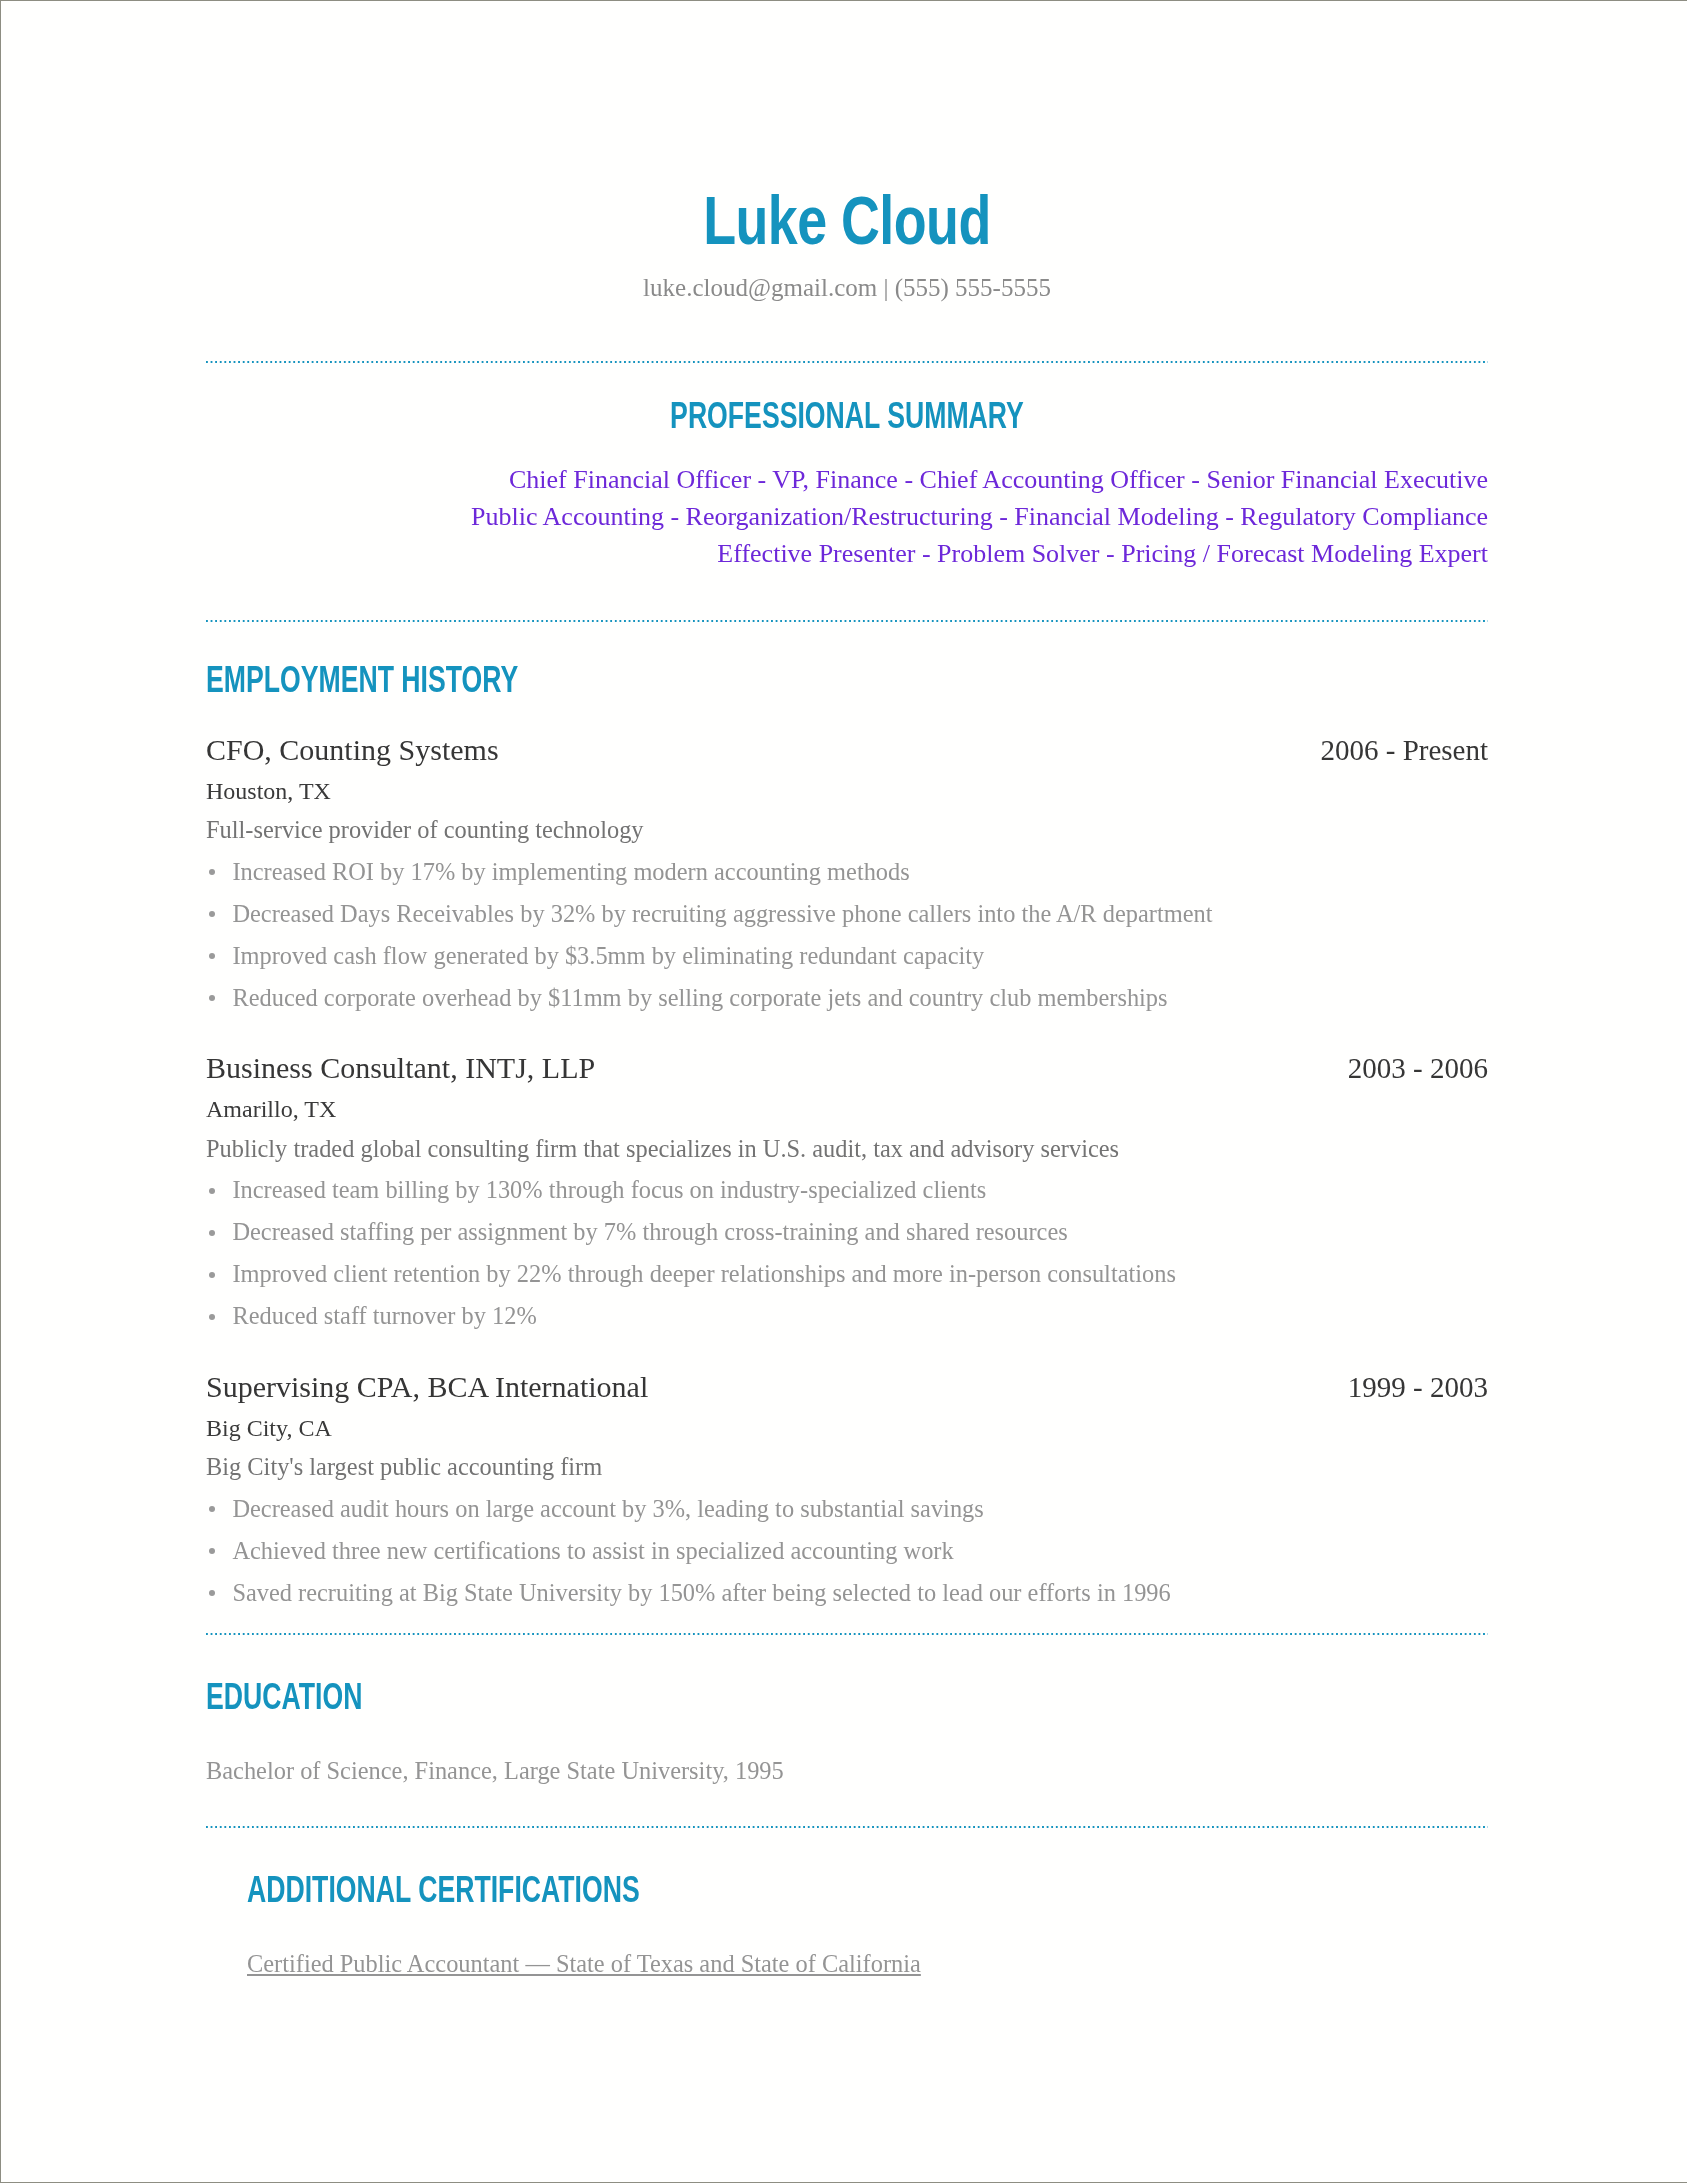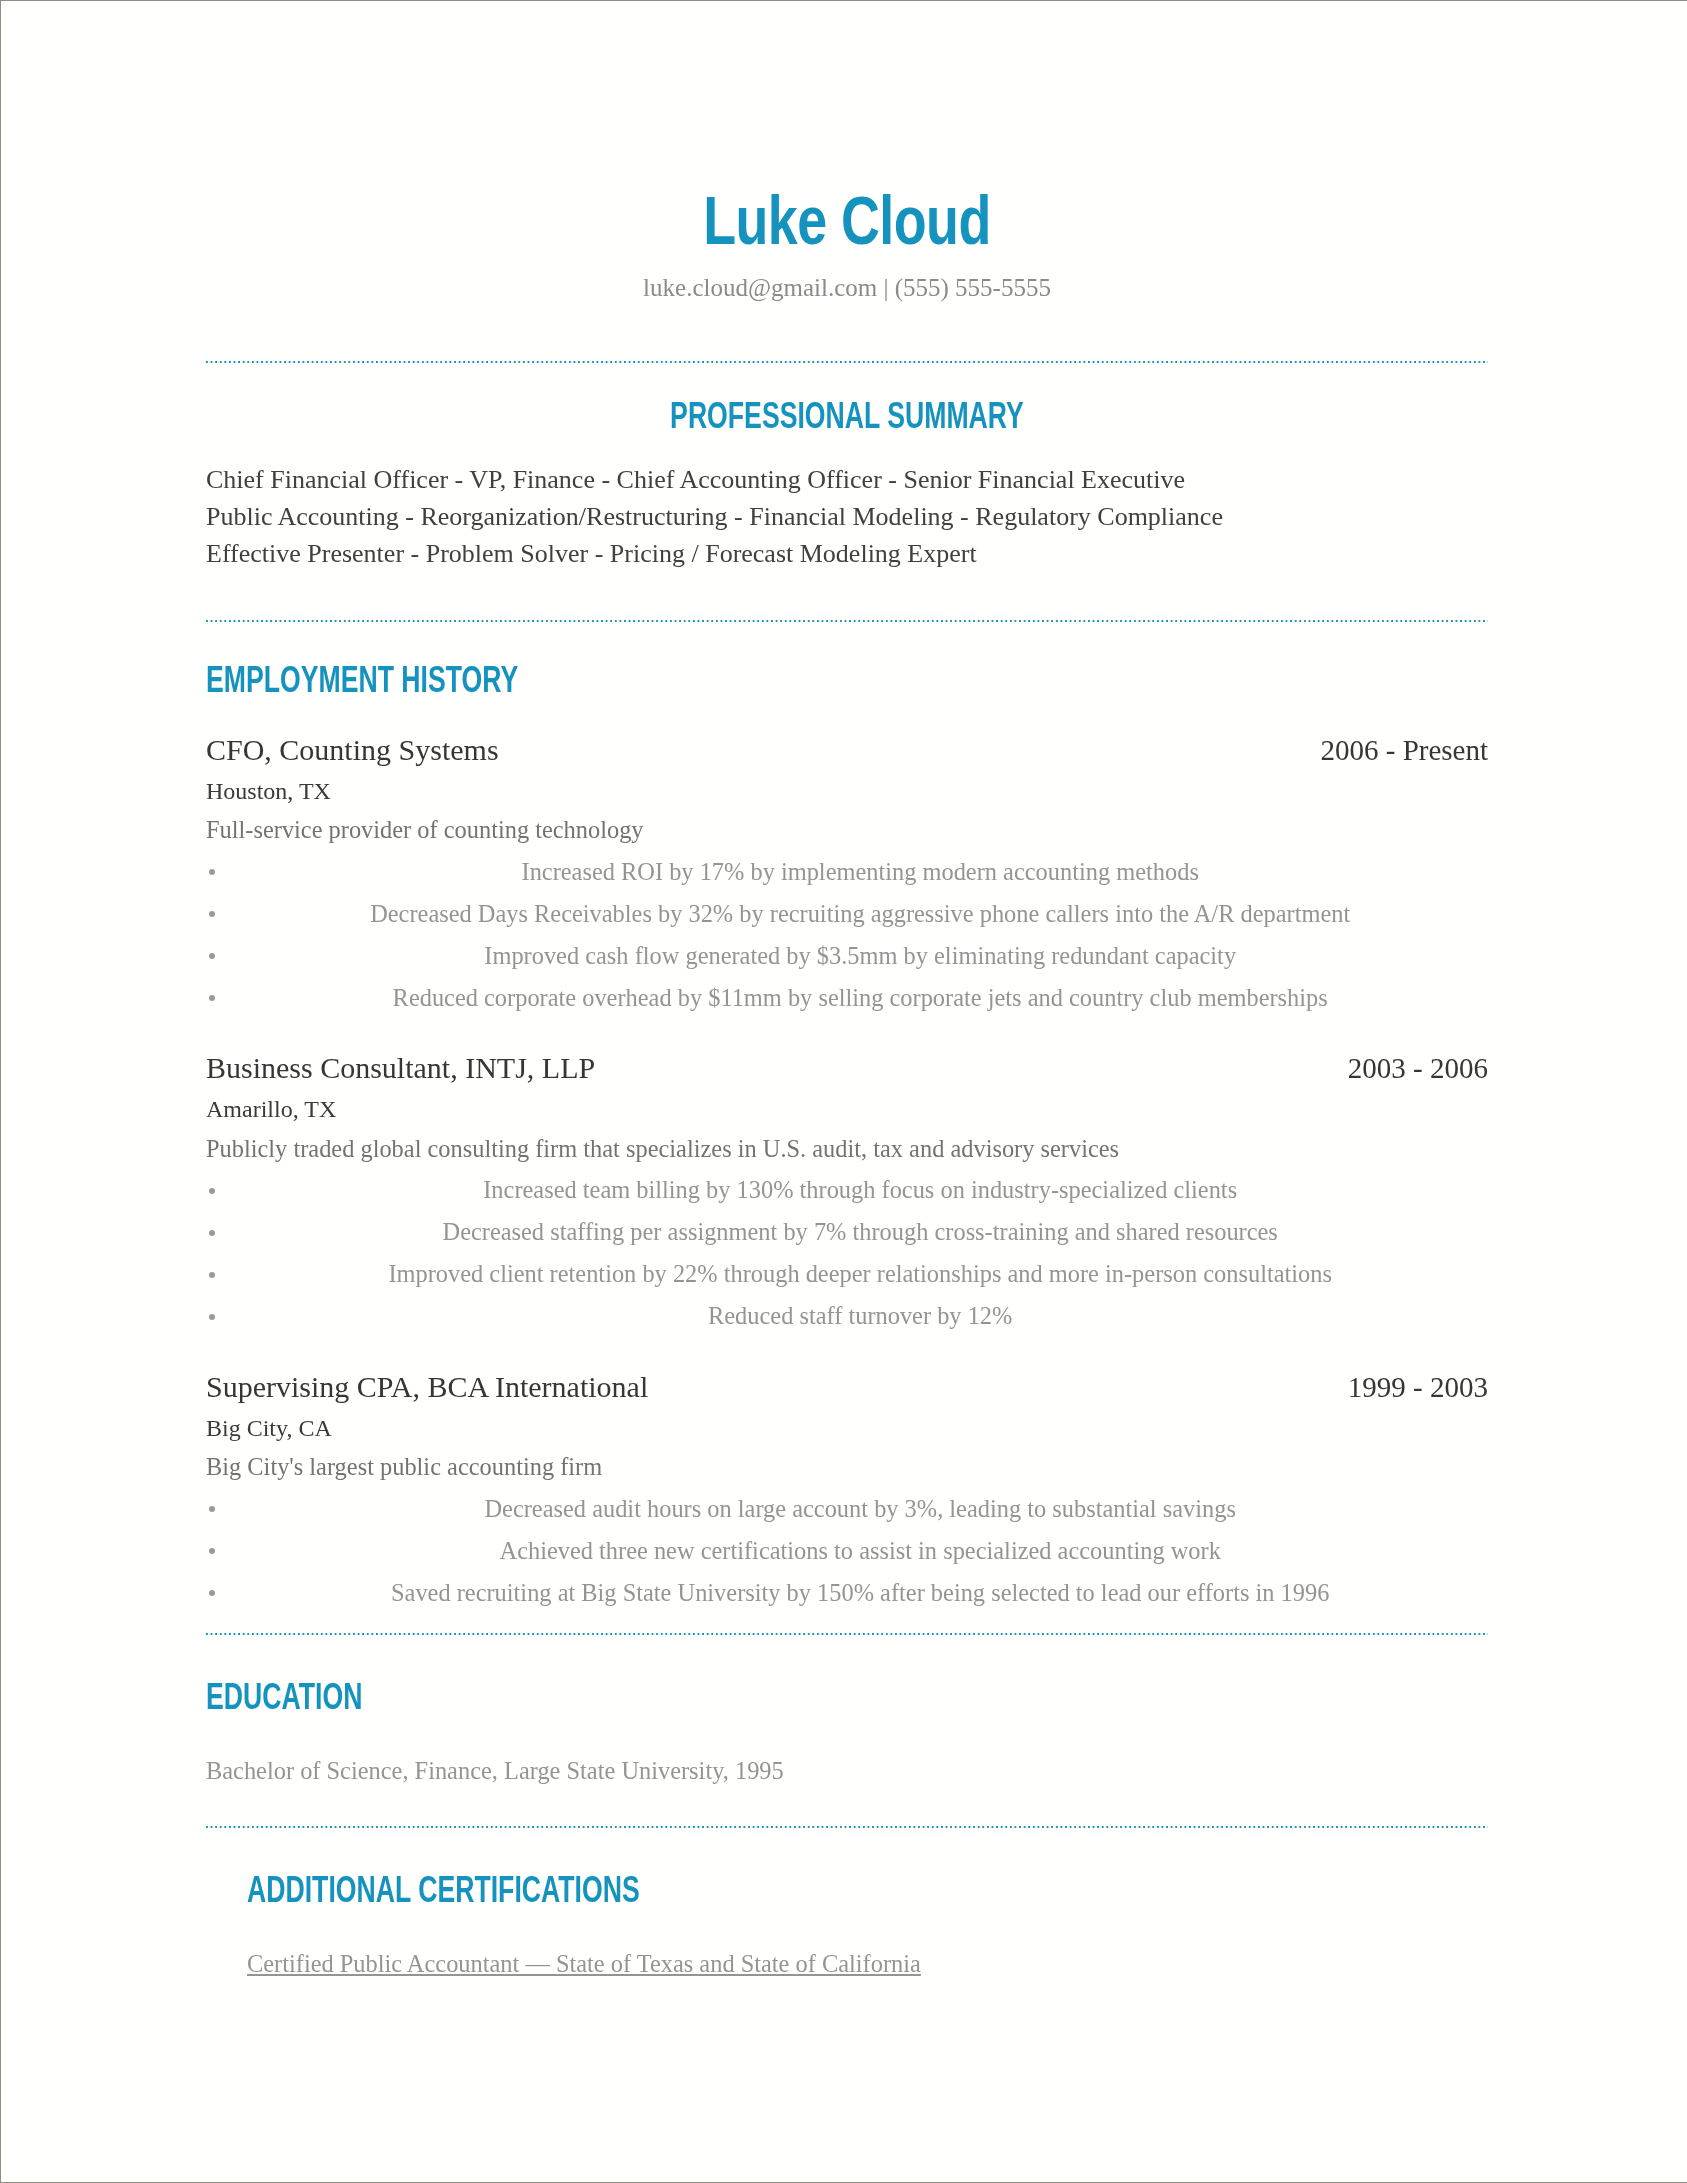--- a/index.html
+++ b/index.html
@@ -88,22 +88,22 @@
   }
 
   .section-heading.center {
     text-align: center;
     transform: scaleX(0.72);
     transform-origin: center center;
   }
 
   
   .summary-line {
-    text-align: left;
-    color: #404040;
+    text-align: right;
+    color: #6d28d9;
     font-family: "Liberation Serif", serif;
     font-size: 26px;
     line-height: 1.42;
   }
 
   
   .job { position: relative; }
 
   .job-header {
     display: flex;
@@ -151,21 +151,20 @@
   }
 
   ul.bullets li {
     position: relative;
     color: #949494;
     font-family: "Liberation Serif", serif;
     font-size: 24.4px;
     line-height: 1.26;
     padding-left: 26.4px;
     margin-top: 11.2px;
-    text-align: center;
   }
 
   ul.bullets li::before {
     content: "";
     position: absolute;
     left: 2.6px;
     top: 12.5px;
     width: 6px;
     height: 6px;
     border-radius: 50%;

